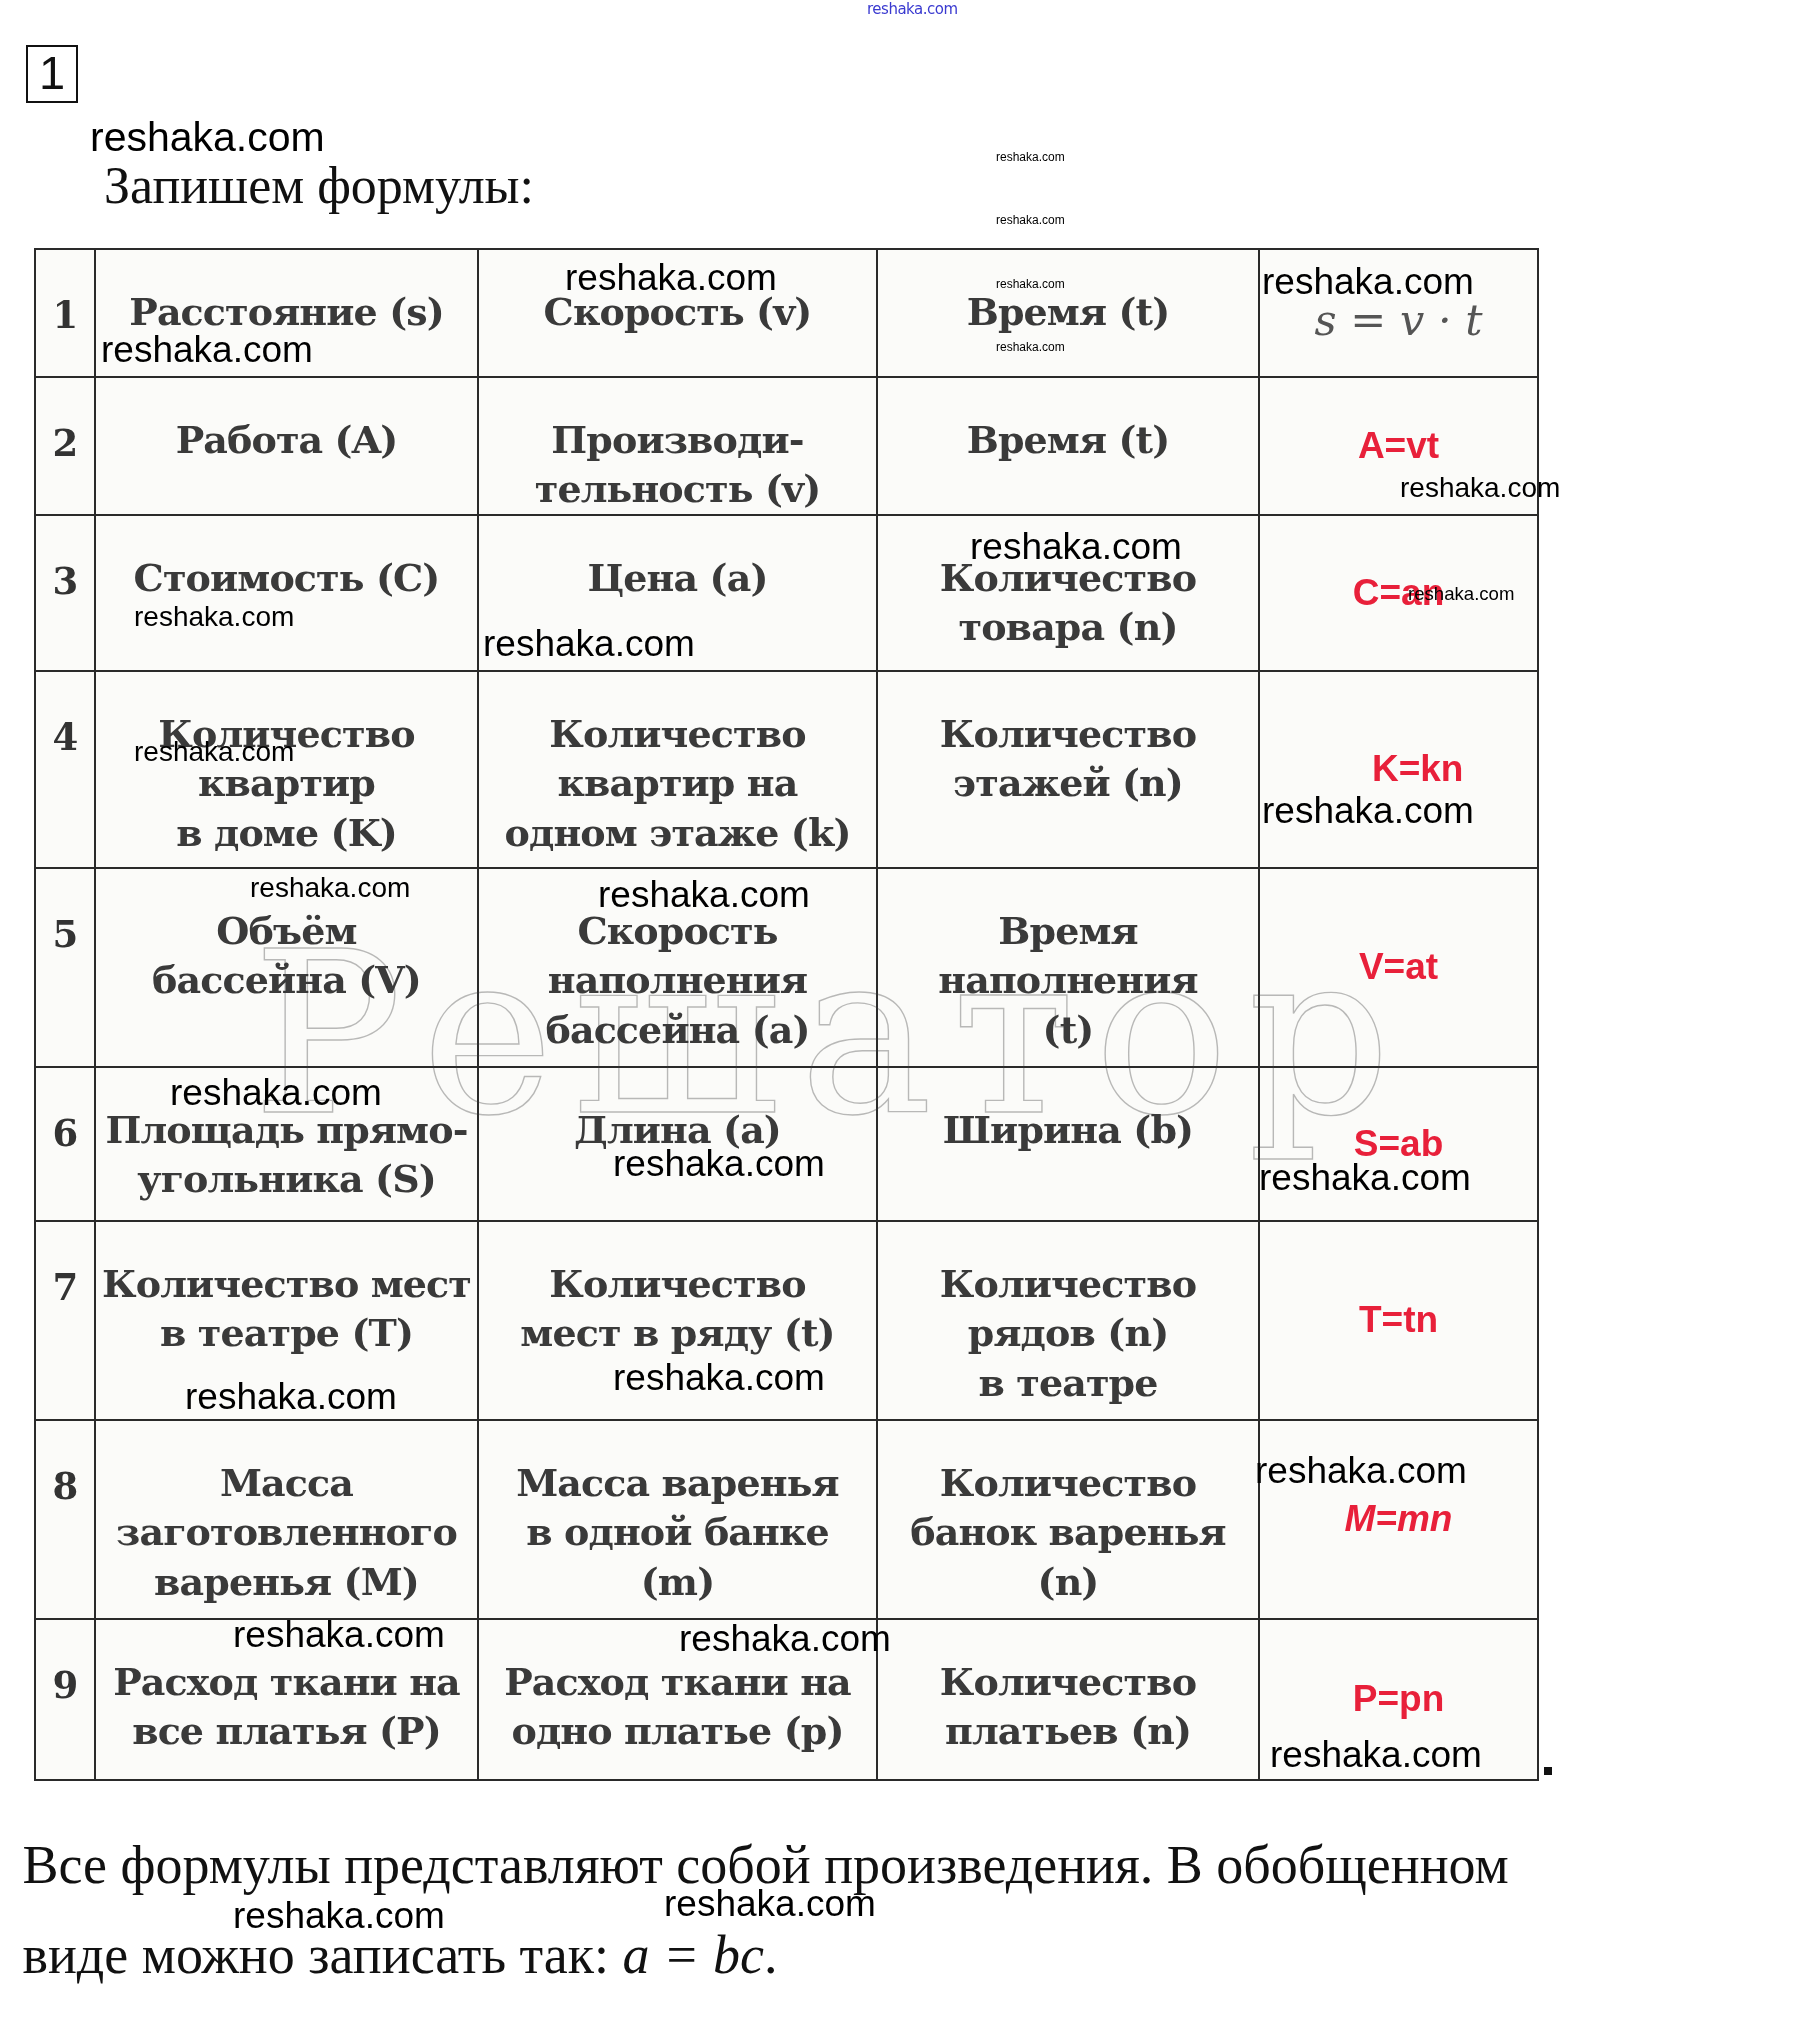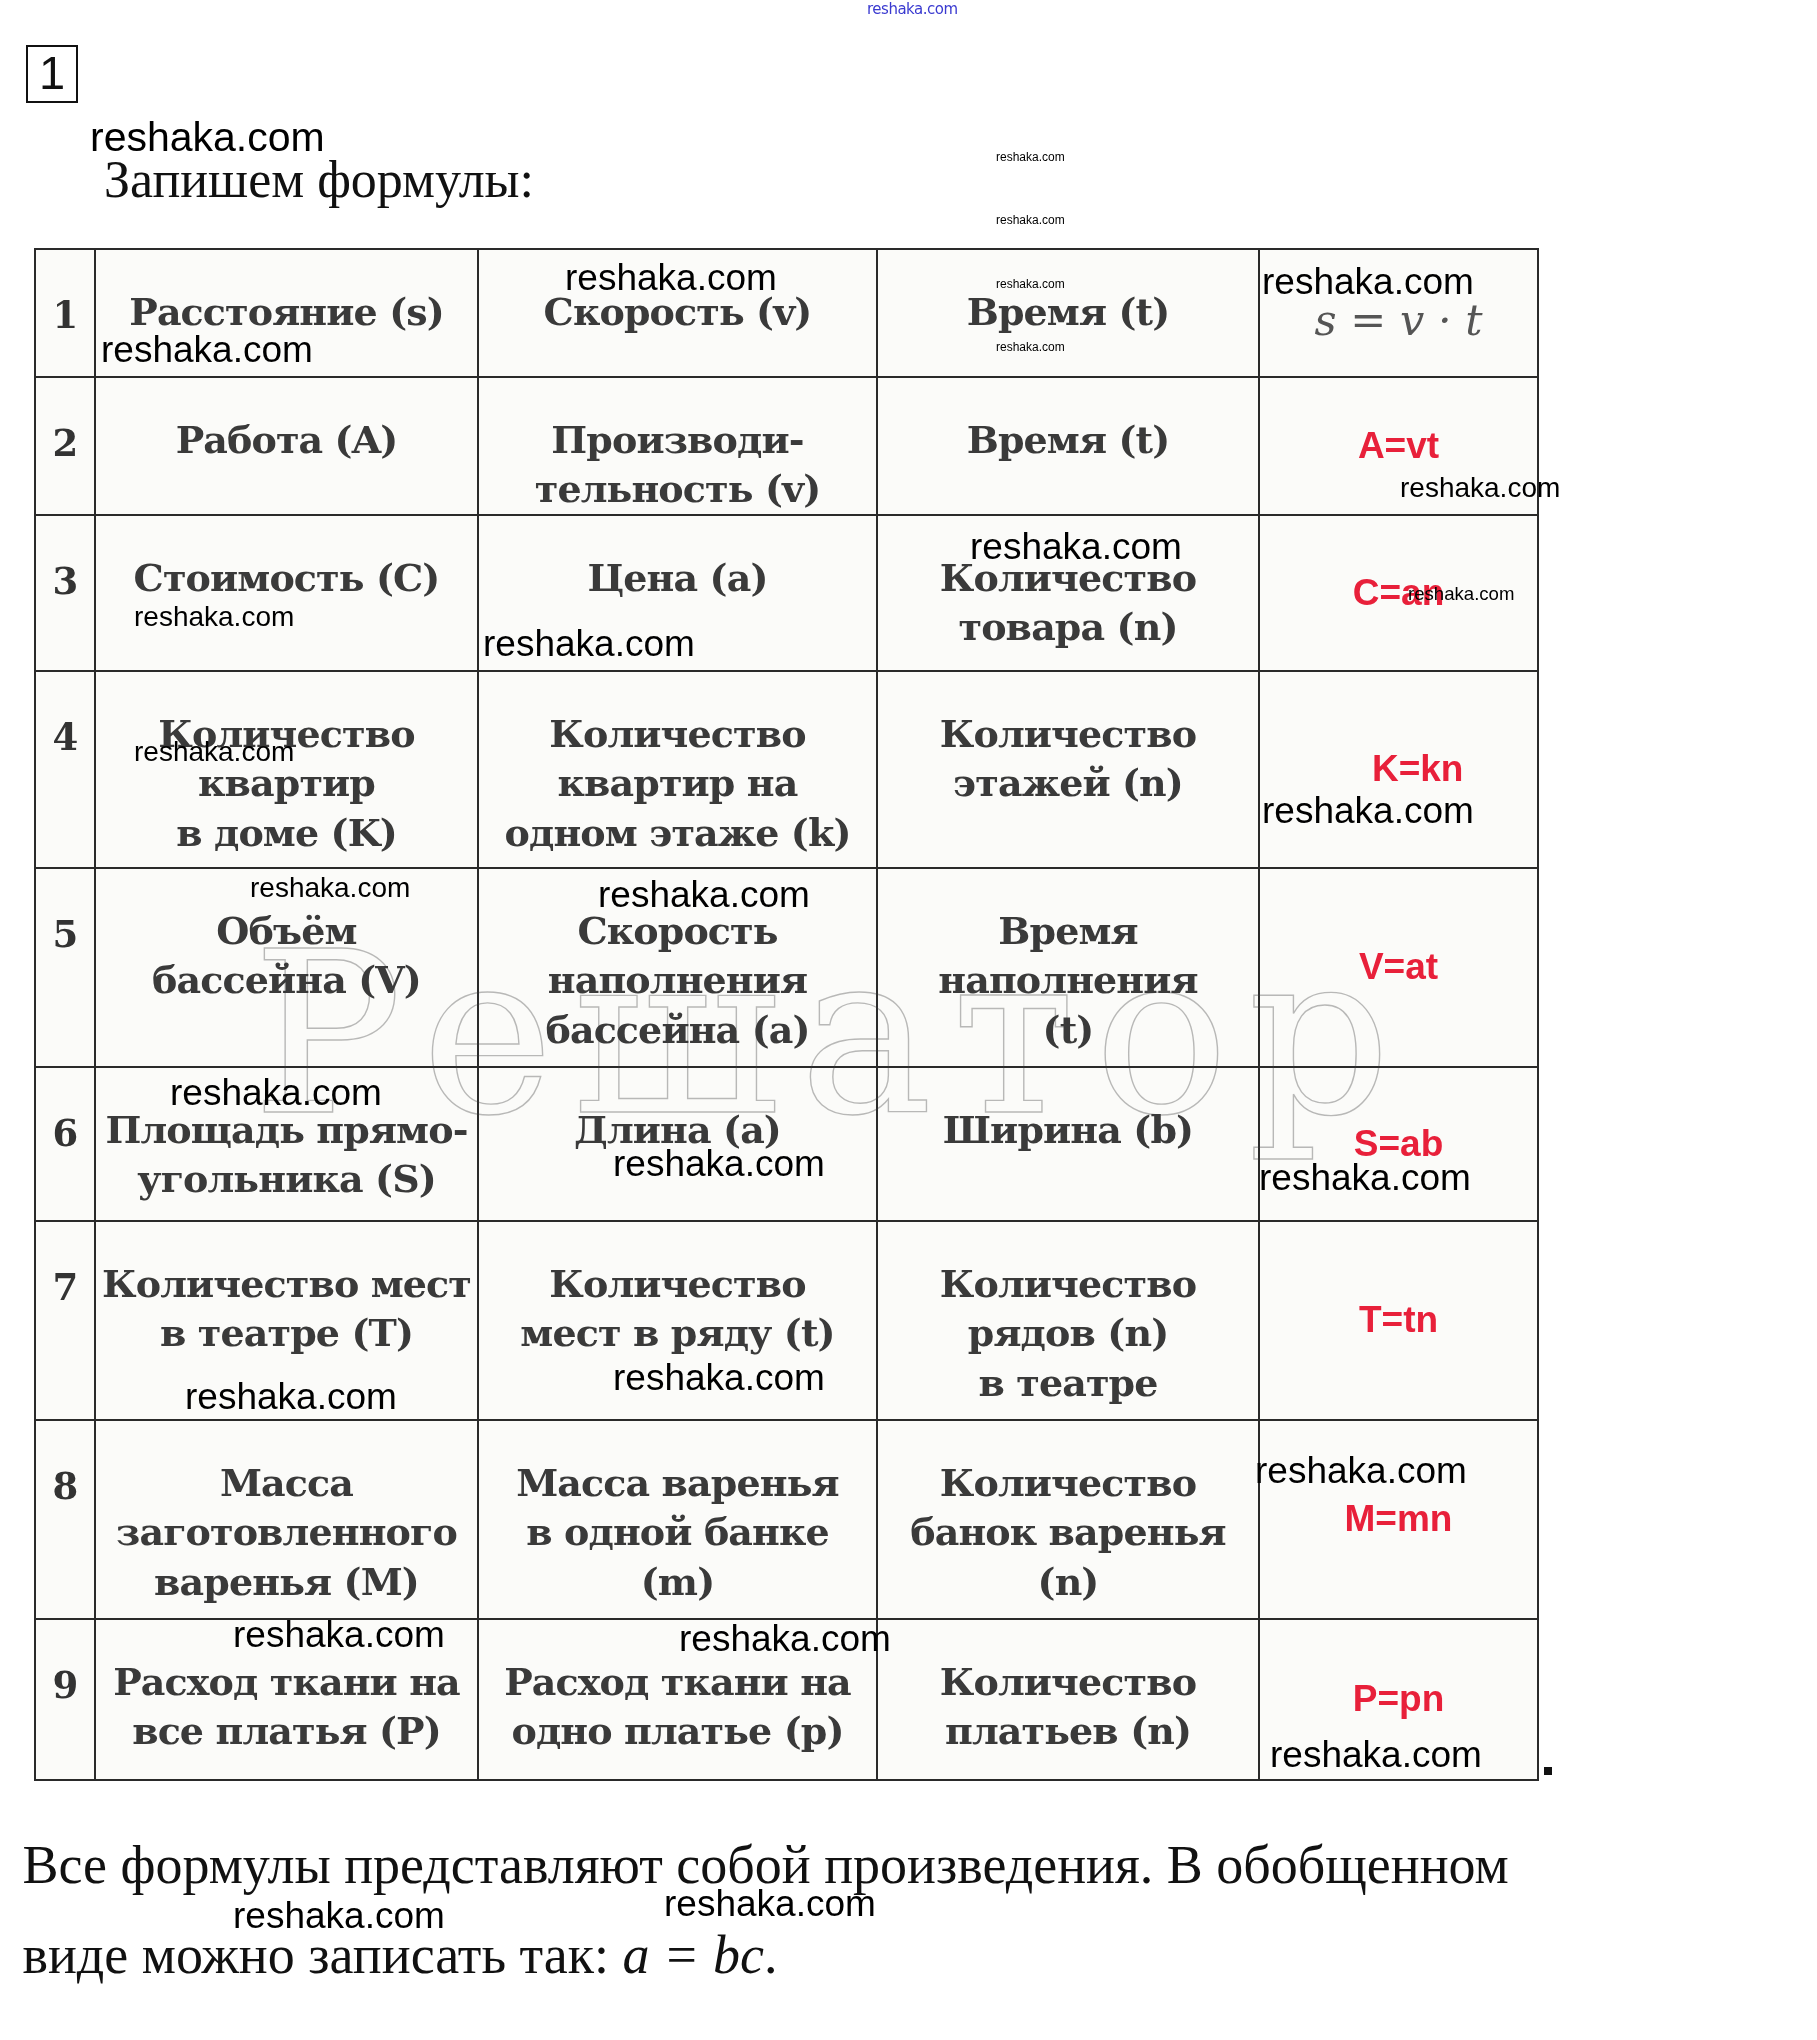--- a/index.html
+++ b/index.html
@@ -5,21 +5,21 @@
   html, body { margin:0; padding:0; background:#ffffff; }
   body { width:1818px; height:2041px; position:relative; overflow:hidden; font-family:"DejaVu Serif", serif; color:#1a1a1a; }
   .abs { position:absolute; }
   .top-mark { left:867px; top:0px; font-family:"DejaVu Sans", sans-serif; font-size:15px; color:#3a3ad0; letter-spacing:-0.5px; }
   .task-box { left:26px; top:45px; width:52px; height:58px; border:2.8px solid #111; box-sizing:border-box; font-family:"Liberation Sans", sans-serif; font-size:47px; line-height:52px; text-align:center; color:#111; }
   .wm { font-family:"Liberation Sans", sans-serif; color:#000; white-space:nowrap; line-height:1; z-index:5; }
   .wm-xl { font-size:41px; }
   .wm-l { font-size:37px; }
   .wm-m { font-size:28px; }
   .wm-s { font-size:12px; }
-  .heading { left:104px; top:154px; font-family:"Liberation Serif", serif; font-size:52px; color:#111; line-height:1; }
+  .heading { left:104px; top:160px; font-family:"Liberation Serif", serif; font-size:52px; color:#111; line-height:1; }
   .table-wrap { left:34px; top:248px; width:1503px; height:1531px; }
   table.formulas { border-collapse:collapse; width:100%; height:100%; table-layout:fixed; background:#fbfbf9; }
   table.formulas td { border:2.8px solid #2a2a2a; text-align:center; vertical-align:top; font-family:"DejaVu Serif", serif; font-size:38px; color:#3a3a3a; padding:37px 5.6px 0 5.6px; line-height:1.3; font-weight:bold; letter-spacing:-0.9px; }
   table.formulas td.num { font-size:37px; padding-top:41px; color:#333; }
   table.formulas td.formula { vertical-align:middle; padding-top:0; font-family:"Liberation Sans", sans-serif; font-weight:bold; font-size:37px; color:#e8203a; letter-spacing:0; }
   table.formulas td.formula.plain { color:#555; font-family:"DejaVu Serif", serif; font-style:italic; vertical-align:top; padding-top:43px; font-weight:normal; font-size:43px; }
   .ghost { left:252px; top:923px; font-family:"DejaVu Serif", serif; font-size:224px; color:transparent; -webkit-text-stroke:1.4px rgba(60,60,60,0.35); letter-spacing:18.6px; z-index:4; white-space:nowrap; line-height:1; }
   .dot { left:1544px; top:1767px; width:7.5px; height:7.5px; background:#111; }
   .conclusion { left:22.4px; font-family:"Liberation Serif", serif; font-size:54px; color:#111; white-space:nowrap; line-height:1; }
   .conclusion .math { font-style:italic; }
@@ -113,21 +113,21 @@
           <td class="num" style="white-space: pre-line;">8</td>
           <td style="white-space: pre-line;">Масса
 заготовленного
 варенья (M)</td>
           <td style="white-space: pre-line;">Масса варенья
 в одной банке
 (m)</td>
           <td style="white-space: pre-line;">Количество
 банок варенья
 (n)</td>
-          <td class="formula" style="white-space: pre-line;">M=mn</td>
+          <td class="formula" style="white-space: pre-line; font-style: italic;">M=mn</td>
         </tr>
         <tr style="height: 161px;">
           <td class="num" style="white-space: pre-line;">9</td>
           <td style="white-space: pre-line;">Расход ткани на
 все платья (P)</td>
           <td style="white-space: pre-line;">Расход ткани на
 одно платье (p)</td>
           <td style="white-space: pre-line;">Количество
 платьев (n)</td>
           <td class="formula" style="white-space: pre-line;">P=pn</td>

